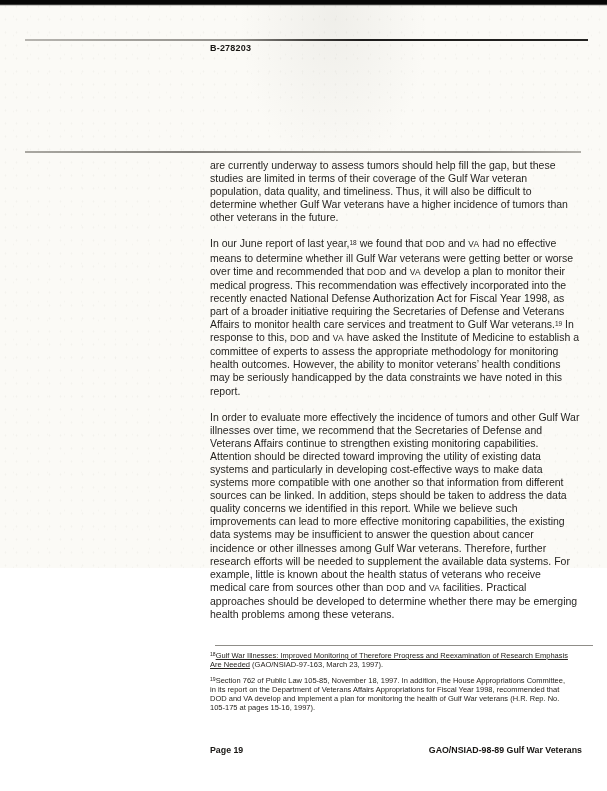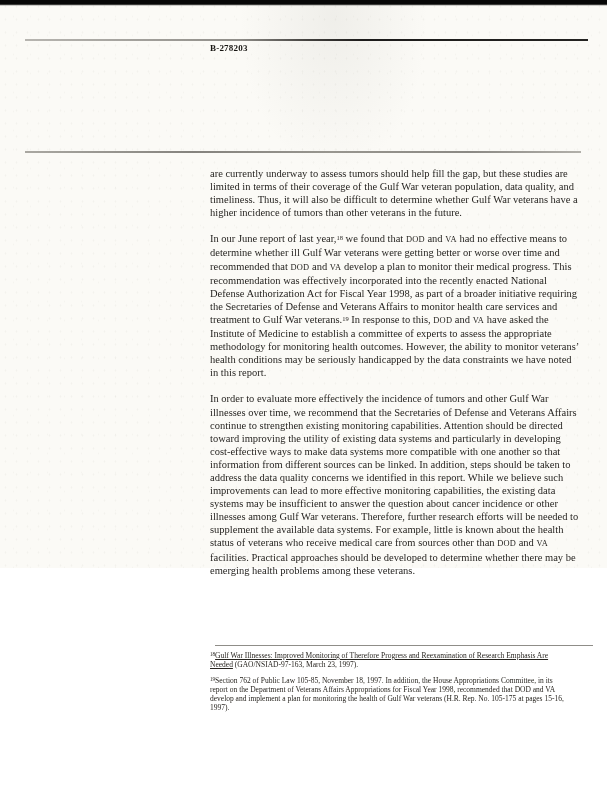--- a/index.html
+++ b/index.html
@@ -7,21 +7,21 @@
 
   .page {
     position:relative; width:607px; height:568px;
     background-color:#fbfaf6;
     background-image:
       radial-gradient(ellipse at 55% 3%, rgba(135,135,125,0.10), rgba(135,135,125,0) 20%),
       radial-gradient(rgba(95,95,85,0.055) 0.6px, rgba(0,0,0,0) 1.1px),
       radial-gradient(rgba(95,95,85,0.04) 0.5px, rgba(0,0,0,0) 1px);
     background-size:100% 100%, 11px 13px, 17px 19px;
     background-position:0 0, 0 0, 5px 7px;
-    font-family:Liberation Serif, serif;
+    font-family:Liberation Sans, sans-serif;
     color:#211f1c;
   }
 
   .top-edge {
     position:absolute; top:0; left:0; width:607px; height:6px;
     background:linear-gradient(to bottom,#070707 0 4px,#3a3a38 4px 5px,rgba(60,60,58,0.25) 5px);
   }
 
   .rule { position:absolute; }
   .rule-header {
@@ -36,21 +36,21 @@
 
   .report-number {
     position:absolute; top:43px; left:210px;
     font-weight:bold; font-size:9px; letter-spacing:0.2px; color:#181613;
   }
 
   .body-col {
     position:absolute; top:155px; left:210px; width:370px;
     font-size:10.5px; line-height:13.1px; text-align:left;
   }
-  .para { margin:12px 0 13px 0; }
+  .para { margin:4px 0 13px 0; }
 
   .sup { font-size:0.62em; vertical-align:0.38em; line-height:0; }
   .sc  { font-size:0.80em; letter-spacing:0.03em; }
   .u   { text-decoration:underline; text-underline-offset:1px; }
 
   .footnotes {
     position:absolute; top:651px; left:210px; width:362px;
     font-size:7.5px; line-height:9.3px; color:#27241f;
   }
   .fn { margin:0 0 6px 0; }
@@ -81,14 +81,18 @@
     <p class="para"><span>In order to evaluate more effectively the incidence of tumors and other Gulf War illnesses over time, we recommend that the Secretaries of Defense and Veterans Affairs continue to strengthen existing monitoring capabilities. Attention should be directed toward improving the utility of existing data systems and particularly in developing cost-effective ways to make data systems more compatible with one another so that information from different sources can be linked. In addition, steps should be taken to address the data quality concerns we identified in this report. While we believe such improvements can lead to more effective monitoring capabilities, the existing data systems may be insufficient to answer the question about cancer incidence or other illnesses among Gulf War veterans. Therefore, further research efforts will be needed to supplement the available data systems. For example, little is known about the health status of veterans who receive medical care from sources other than </span><span class="sc">DOD</span><span> and </span><span class="sc">VA</span><span> facilities. Practical approaches should be developed to determine whether there may be emerging health problems among these veterans.</span></p>
   </div>
 
   <div class="rule rule-footnote"></div>
 
   <div class="footnotes">
     <p class="fn"><span class="sup">18</span><span class="u">Gulf War Illnesses: Improved Monitoring of Therefore Progress and Reexamination of Research Emphasis Are Needed</span><span> (GAO/NSIAD-97-163, March 23, 1997).</span></p>
     <p class="fn"><span class="sup">19</span><span>Section 762 of Public Law 105-85, November 18, 1997. In addition, the House Appropriations Committee, in its report on the Department of Veterans Affairs Appropriations for Fiscal Year 1998, recommended that DOD and VA develop and implement a plan for monitoring the health of Gulf War veterans (H.R. Rep. No. 105-175 at pages 15-16, 1997).</span></p>
   </div>
 
+  <div class="footer">
+    <span>Page 19</span>
+    <span>GAO/NSIAD-98-89 Gulf War Veterans</span>
+  </div>
 
 </div>
 
 </body></html>

